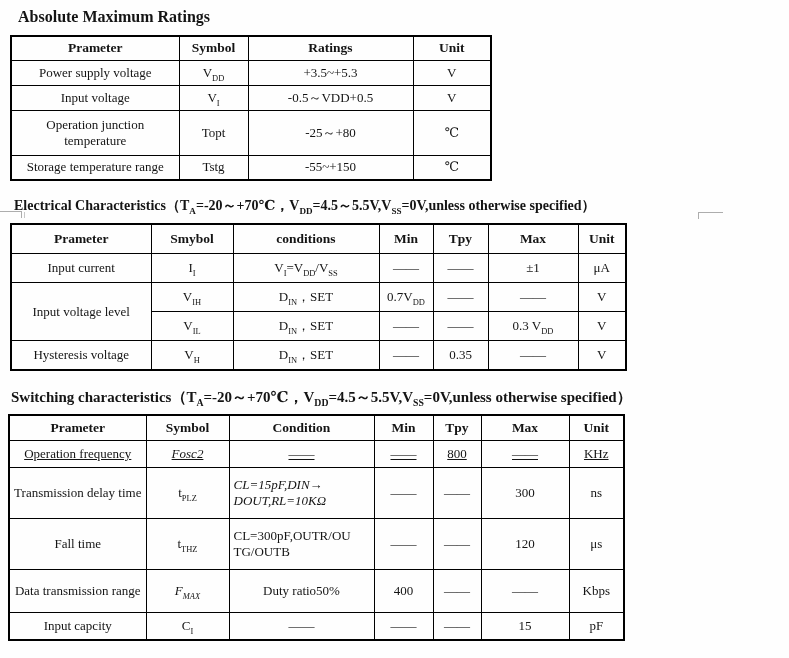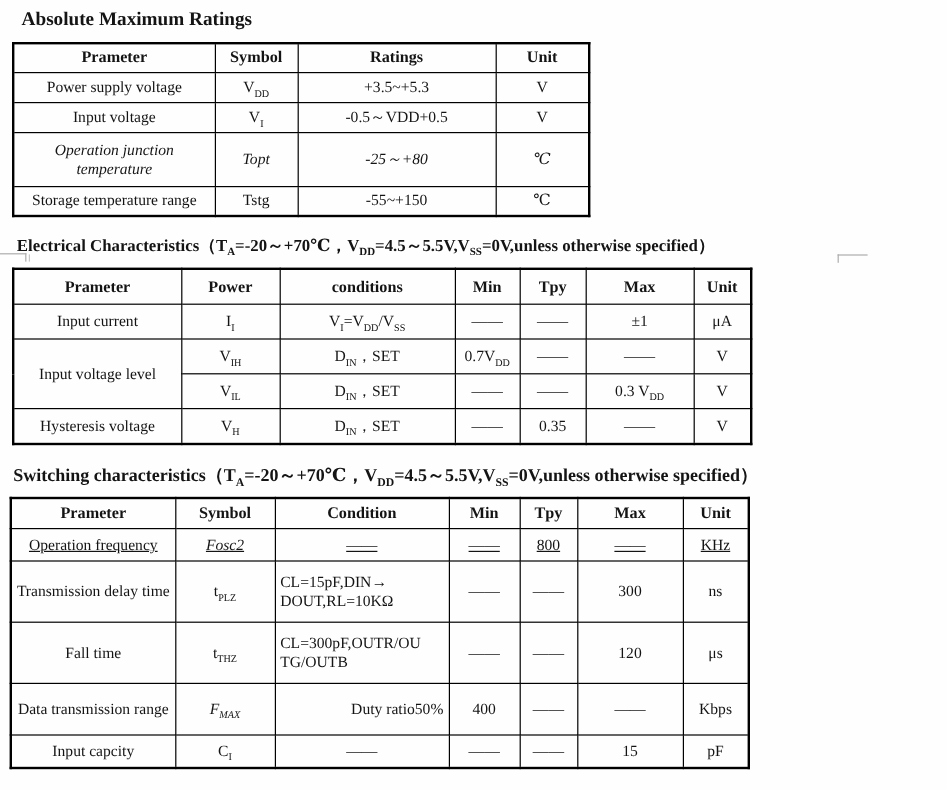--- a/index.html
+++ b/index.html
@@ -37,21 +37,21 @@
     padding:1px 4px;
     white-space:pre-line;
     overflow:hidden;
   }
   th{font-size:13.5px;font-weight:bold;}
   sub{font-size:0.65em;line-height:0;}
   .it{font-style:italic;}
   
   #table-abs thead tr{height:24px;}
   #table-abs tbody tr{height:25px;}
-  #table-abs tbody tr:nth-child(3){height:45px;font-style:italic;}
+  #table-abs tbody tr:nth-child(3){height:45px;}
   #table-elec thead tr{height:30px;}
   #table-elec tbody tr{height:29px;}
   #table-sw thead tr{height:26px;}
   #table-sw tbody tr:nth-child(1){height:27px;text-decoration:underline;}
   #table-sw tbody tr:nth-child(2){height:51px;}
   #table-sw tbody tr:nth-child(3){height:51px;padding-left:43px;}
   #table-sw tbody tr:nth-child(4){height:43px;}
   #table-sw tbody tr:nth-child(5){height:27px;}
   
   .mark{position:absolute;border-color:#adadad;}
@@ -118,21 +118,21 @@
           <col style="width:82px">
           <col style="width:146px">
           <col style="width:54px">
           <col style="width:55px">
           <col style="width:90px">
           <col style="width:48px">
       </colgroup>
       <thead>
           <tr>
             <th>Prameter</th>
-            <th>Power</th>
+            <th>Smybol</th>
             <th>conditions</th>
             <th>Min</th>
             <th>Tpy</th>
             <th>Max</th>
             <th>Unit</th>
           </tr>
         </thead>
       <tbody>
           <tr>
             <td>Input current</td>
@@ -202,41 +202,41 @@
             <td><span class="it">Fosc2</span></td>
             <td>——</td>
             <td>——</td>
             <td>800</td>
             <td>——</td>
             <td>KHz</td>
           </tr>
           <tr>
             <td>Transmission delay time</td>
             <td><span>t</span><sub>PLZ</sub></td>
-            <td style="text-align: left;">CL=15pF,DIN→
+            <td style="text-align: left; font-style: italic;">CL=15pF,DIN→
 DOUT,RL=10KΩ</td>
             <td>——</td>
             <td>——</td>
             <td>300</td>
             <td>ns</td>
           </tr>
           <tr>
             <td>Fall time</td>
             <td><span>t</span><sub>THZ</sub></td>
             <td style="text-align: left;">CL=300pF,OUTR/OU
 TG/OUTB</td>
             <td>——</td>
             <td>——</td>
             <td>120</td>
             <td>μs</td>
           </tr>
           <tr>
             <td>Data transmission range</td>
             <td><span class="it">F</span><sub class="it">MAX</sub></td>
-            <td style="text-align: right; margin-top: 32px;">Duty ratio50%</td>
+            <td style="text-align: center; margin-top: 32px;">Duty ratio50%</td>
             <td>400</td>
             <td>——</td>
             <td>——</td>
             <td>Kbps</td>
           </tr>
           <tr>
             <td>Input capcity</td>
             <td><span>C</span><sub>I</sub></td>
             <td>——</td>
             <td>——</td>

